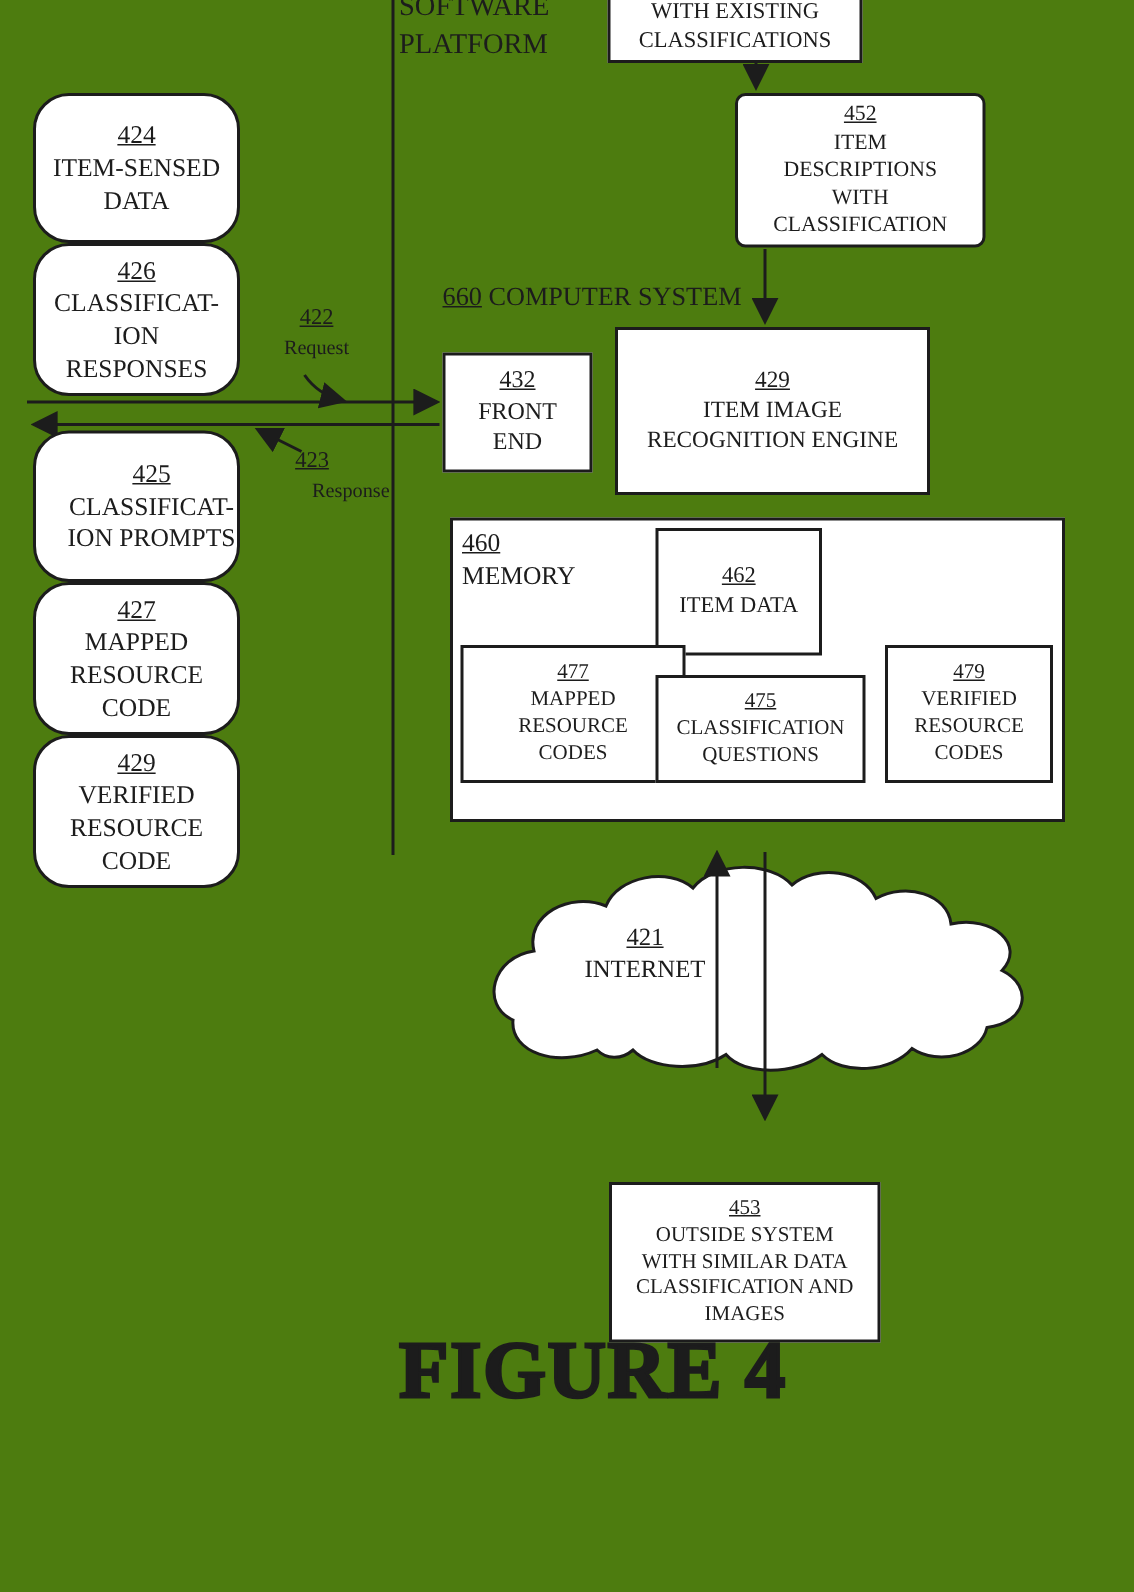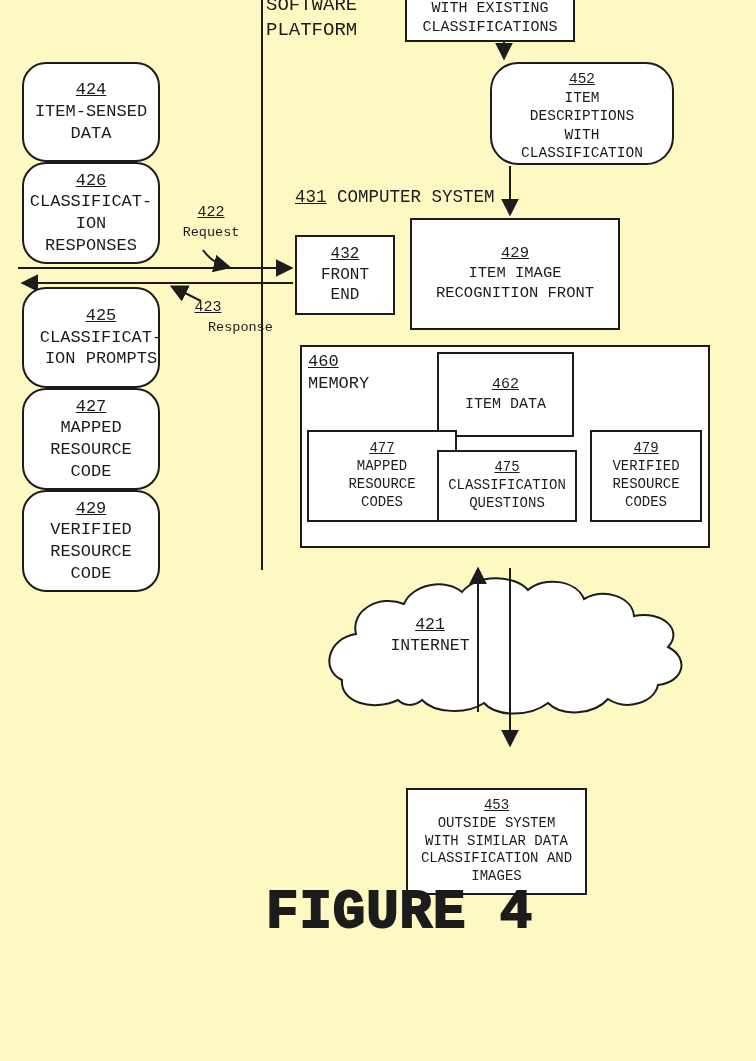--- a/index.html
+++ b/index.html
@@ -1,17 +1,17 @@
 <!DOCTYPE html>
 <html><head>
 <meta charset="utf-8">
 <style>
   html,body{margin:0;padding:0;background:#ffffff;}
-  #canvas{position:relative;width:756px;height:1061px;background:#fef9c3;
-          font-family:Liberation Mono, monospace;color:#1c1c1c;overflow:hidden;}
+  #canvas{position:relative;width:756px;height:1061px;background:#4d7c0f;
+          font-family:Liberation Serif, serif;color:#1c1c1c;overflow:hidden;}
   .box{position:absolute;border:2px solid #1c1c1c;background:#ffffff;
        display:flex;flex-direction:column;align-items:center;justify-content:center;
        text-align:center;line-height:1.28;box-sizing:border-box;}
   .round{border-radius:24px;}
   .ref{text-decoration:underline;}
   .lbl{white-space:pre-line;}
   .text{position:absolute;text-align:center;line-height:1.3;}
   svg{position:absolute;left:0;top:0;}
   .figure-title{position:absolute;font-weight:bold;letter-spacing:1px;
                 -webkit-text-stroke:2px #1c1c1c;}
@@ -48,21 +48,21 @@
   <div class="text" style="left:266px;top:-7px;width:130px;text-align:left;font-size:19px;">
     <span class="lbl">SOFTWARE
 PLATFORM</span>
   </div>
 
   <div class="box" style="left:405px;top:-26px;width:170px;height:68px;font-size:15px;justify-content:flex-end;padding-bottom:3px;">
     <span class="lbl">WITH EXISTING
 CLASSIFICATIONS</span>
   </div>
 
-  <div class="box round" style="left:490px;top:62px;width:184px;height:103px;font-size:14.5px;border-radius:28px;justify-content:flex-end;">
+  <div class="box round" style="left:490px;top:62px;width:167px;height:103px;font-size:14.5px;border-radius:7px;">
     <span class="ref">452</span>
     <span class="lbl">ITEM
 DESCRIPTIONS
 WITH
 CLASSIFICATION</span>
   </div>
 
   <div class="box round" style="left:22px;top:62px;width:138px;height:100px;font-size:17px;">
     <span class="ref">424</span>
     <span class="lbl">ITEM-SENSED
@@ -95,43 +95,43 @@
   <div class="text" style="left:178px;top:203px;width:66px;font-size:15px;">
     <span class="ref">422</span><br>
     <span style="font-size:13.5px;">Request</span>
   </div>
   <div class="text" style="left:172px;top:298px;width:72px;font-size:15px;">
     <span class="ref">423</span><br>
     <span style="font-size:13.5px;margin-left:36px;">Response</span>
   </div>
 
   <div class="text" style="left:295px;top:186px;font-size:17.5px;text-align:left;white-space:nowrap;">
-    <span class="ref">431</span>
+    <span class="ref">660</span>
     <span>COMPUTER SYSTEM</span>
   </div>
 
   <div class="box" style="left:295px;top:235px;width:100px;height:80px;font-size:16px;">
     <span class="ref">432</span>
     <span class="lbl">FRONT
 END</span>
   </div>
 
   <div class="box" style="left:410px;top:218px;width:210px;height:112px;font-size:15.5px;">
     <span class="ref">429</span>
     <span class="lbl">ITEM IMAGE
-RECOGNITION FRONT</span>
+RECOGNITION ENGINE</span>
   </div>
 
   <div class="box" style="left:300px;top:345px;width:410px;height:203px;"></div>
   <div class="text" style="left:308px;top:351px;text-align:left;font-size:17px;">
     <span class="ref">460</span><br>
     <span>MEMORY</span>
   </div>
 
-  <div class="box" style="left:437px;top:352px;width:137px;height:85px;font-size:15px;">
+  <div class="box" style="left:437px;top:352px;width:111px;height:85px;font-size:15px;">
     <span class="ref">462</span>
     <span class="lbl">ITEM DATA</span>
   </div>
   <div class="box" style="left:307px;top:430px;width:150px;height:92px;font-size:14px;">
     <span class="ref">477</span>
     <span class="lbl">MAPPED
 RESOURCE
 CODES</span>
   </div>
   <div class="box" style="left:437px;top:450px;width:140px;height:72px;font-size:14px;">

